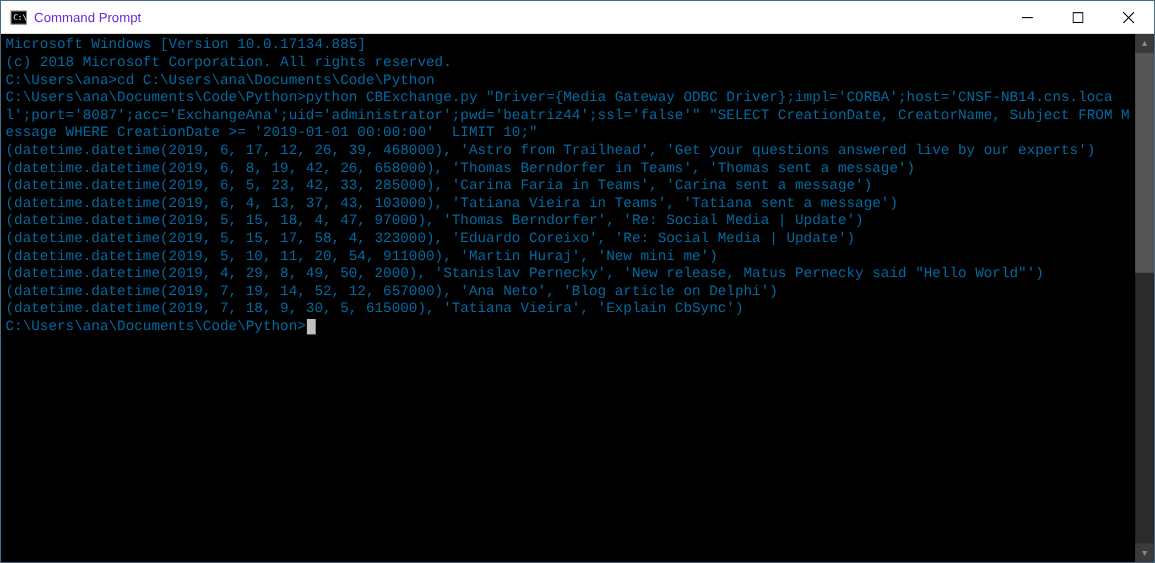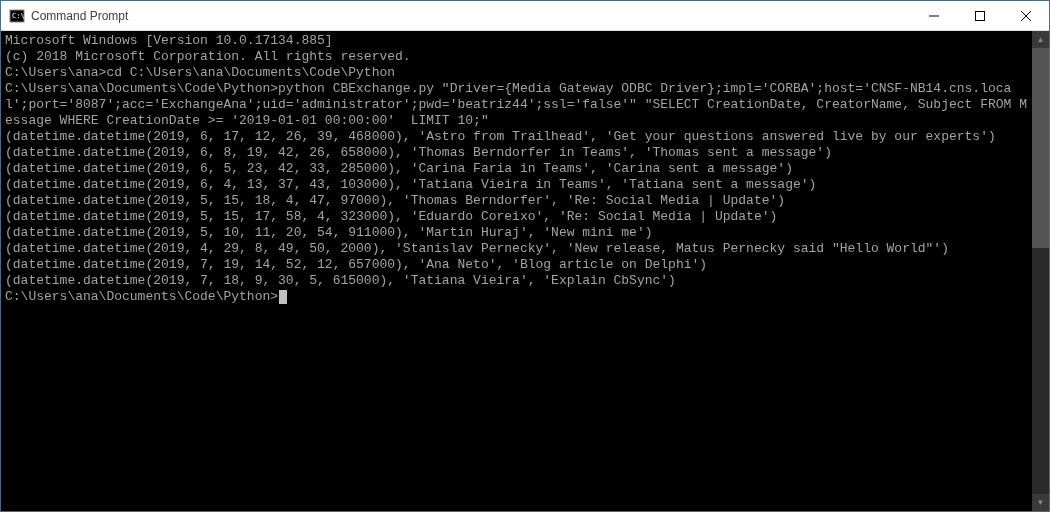--- a/index.html
+++ b/index.html
@@ -27,21 +27,21 @@
     .titlebar-icon {
       width: 16px;
       height: 16px;
       margin: 0 6px 0 8px;
       display: inline-flex;
       align-items: center;
       justify-content: center;
     }
     .titlebar-title {
       font-size: 12px;
-      color: #404040;
+      color: #6d28d9;
       flex: 1;
     }
     .win-controls {
       display: flex;
       height: 100%;
     }
     .win-btn {
       width: 46px;
       height: 100%;
       display: flex;
@@ -53,21 +53,21 @@
     }
     .terminal-wrap {
       flex: 1;
       display: flex;
       background: #000;
       min-height: 0;
     }
     .terminal {
       flex: 1;
       background: #000;
-      color: #a3a3a3;
+      color: #0369a1;
       font-family: Consolas, "Courier New", monospace;
       font-size: 13px;
       line-height: 16px;
       padding: 2px 4px;
       white-space: pre-wrap;
       word-break: break-all;
       overflow: hidden;
     }
     .scrollbar {
       width: 17px;

